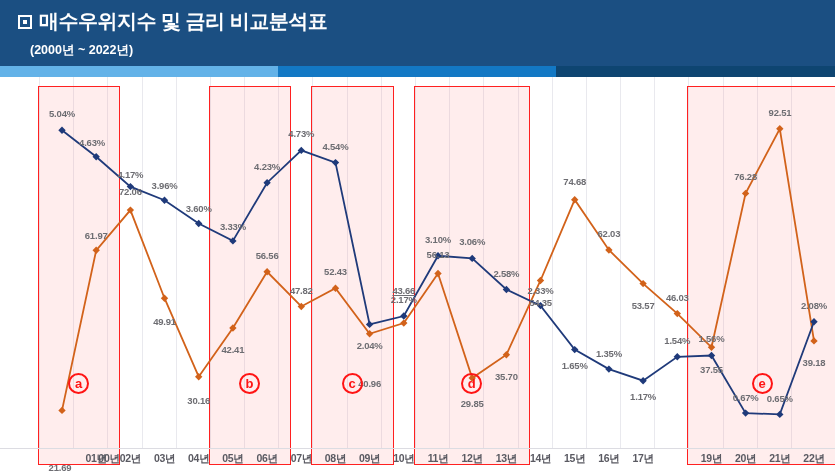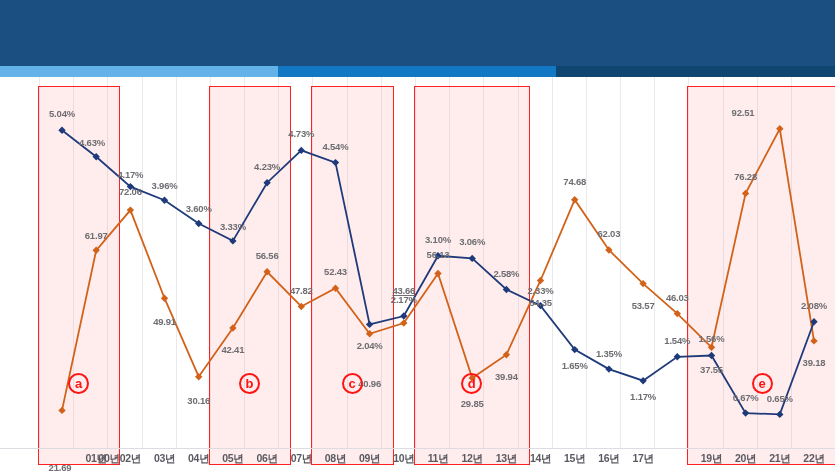--- a/index.html
+++ b/index.html
@@ -76,20 +76,22 @@
     border:2px solid #ff1414; color:#ff1414;
     font-size:13px; font-weight:bold; line-height:18px;
     text-align:center; background:transparent;
   }
   svg { position:absolute; left:0; top:0; }
 </style>
 </head>
 <body>
 
 <div id="header">
+  <div id="header-title"><span class="sq"></span><span>매수우위지수 및 금리 비교분석표</span></div>
+  <div id="header-subtitle">(2000년 ~ 2022년)</div>
 </div>
 <div id="accentbar">
   <div class="seg" id="seg1"></div>
   <div class="seg" id="seg2"></div>
   <div class="seg" id="seg3"></div>
 </div>
 
 <div id="chart">
   <div id="plot">
     <div id="gridlines">
@@ -181,29 +183,29 @@
         <div class="dlabel" style="left: 138.545px; top: 239.201px;">49.91</div>
         <div class="dlabel" style="left: 172.727px; top: 317.725px;">30.16</div>
         <div class="dlabel" style="left: 206.909px; top: 267.02px;">42.41</div>
         <div class="dlabel" style="left: 241.091px; top: 172.761px;">56.56</div>
         <div class="dlabel" style="left: 275.273px; top: 207.511px;">47.82</div>
         <div class="dlabel" style="left: 309.455px; top: 189.182px;">52.43</div>
         <div class="dlabel" style="left: 343.636px; top: 274.786px; margin-top: 26px;">40.96</div>
         <div class="dlabel" style="left: 377.818px; top: 208px; text-decoration: underline;">43.66</div>
         <div class="dlabel" style="left: 412px; top: 172.471px;">56.13</div>
         <div class="dlabel" style="left: 446.182px; top: 320.958px;">29.85</div>
-        <div class="dlabel" style="left: 480.364px; top: 293.699px;">39.94</div>
+        <div class="dlabel" style="left: 480.364px; top: 293.699px;">35.70</div>
         <div class="dlabel" style="left: 514.545px; top: 219.548px;">54.35</div>
         <div class="dlabel" style="left: 548.727px; top: 98.7181px;">74.68</div>
         <div class="dlabel" style="left: 582.909px; top: 151.013px;">62.03</div>
         <div class="dlabel" style="left: 617.091px; top: 222.649px;">53.57</div>
         <div class="dlabel" style="left: 651.273px; top: 214.628px;">46.03</div>
         <div class="dlabel" style="left: 685.455px; top: 287px;">37.55</div>
         <div class="dlabel" style="left: 719.636px; top: 94.3566px;">76.28</div>
-        <div class="dlabel" style="left: 717px; top: 29.8277px;">92.51</div>
+        <div class="dlabel" style="left: 754px; top: 29.8277px;">92.51</div>
         <div class="dlabel" style="left: 788px; top: 279.863px;">39.18</div>
         <div class="dlabel" style="left: 36px; top: 31.2941px;">5.04%</div>
         <div class="dlabel" style="left: 53px; top: 59.8235px; text-align: right;">4.63%</div>
         <div class="dlabel" style="left: 104.364px; top: 91.5882px;">4.17%</div>
         <div class="dlabel" style="left: 138.545px; top: 103.176px;">3.96%</div>
         <div class="dlabel" style="left: 172.727px; top: 126.471px;">3.60%</div>
         <div class="dlabel" style="left: 206.909px; top: 143.941px;">3.33%</div>
         <div class="dlabel" style="left: 241.091px; top: 83.7059px;">4.23%</div>
         <div class="dlabel" style="left: 275.273px; top: 51.3529px;">4.73%</div>
         <div class="dlabel" style="left: 309.455px; top: 63.6471px;">4.54%</div>

